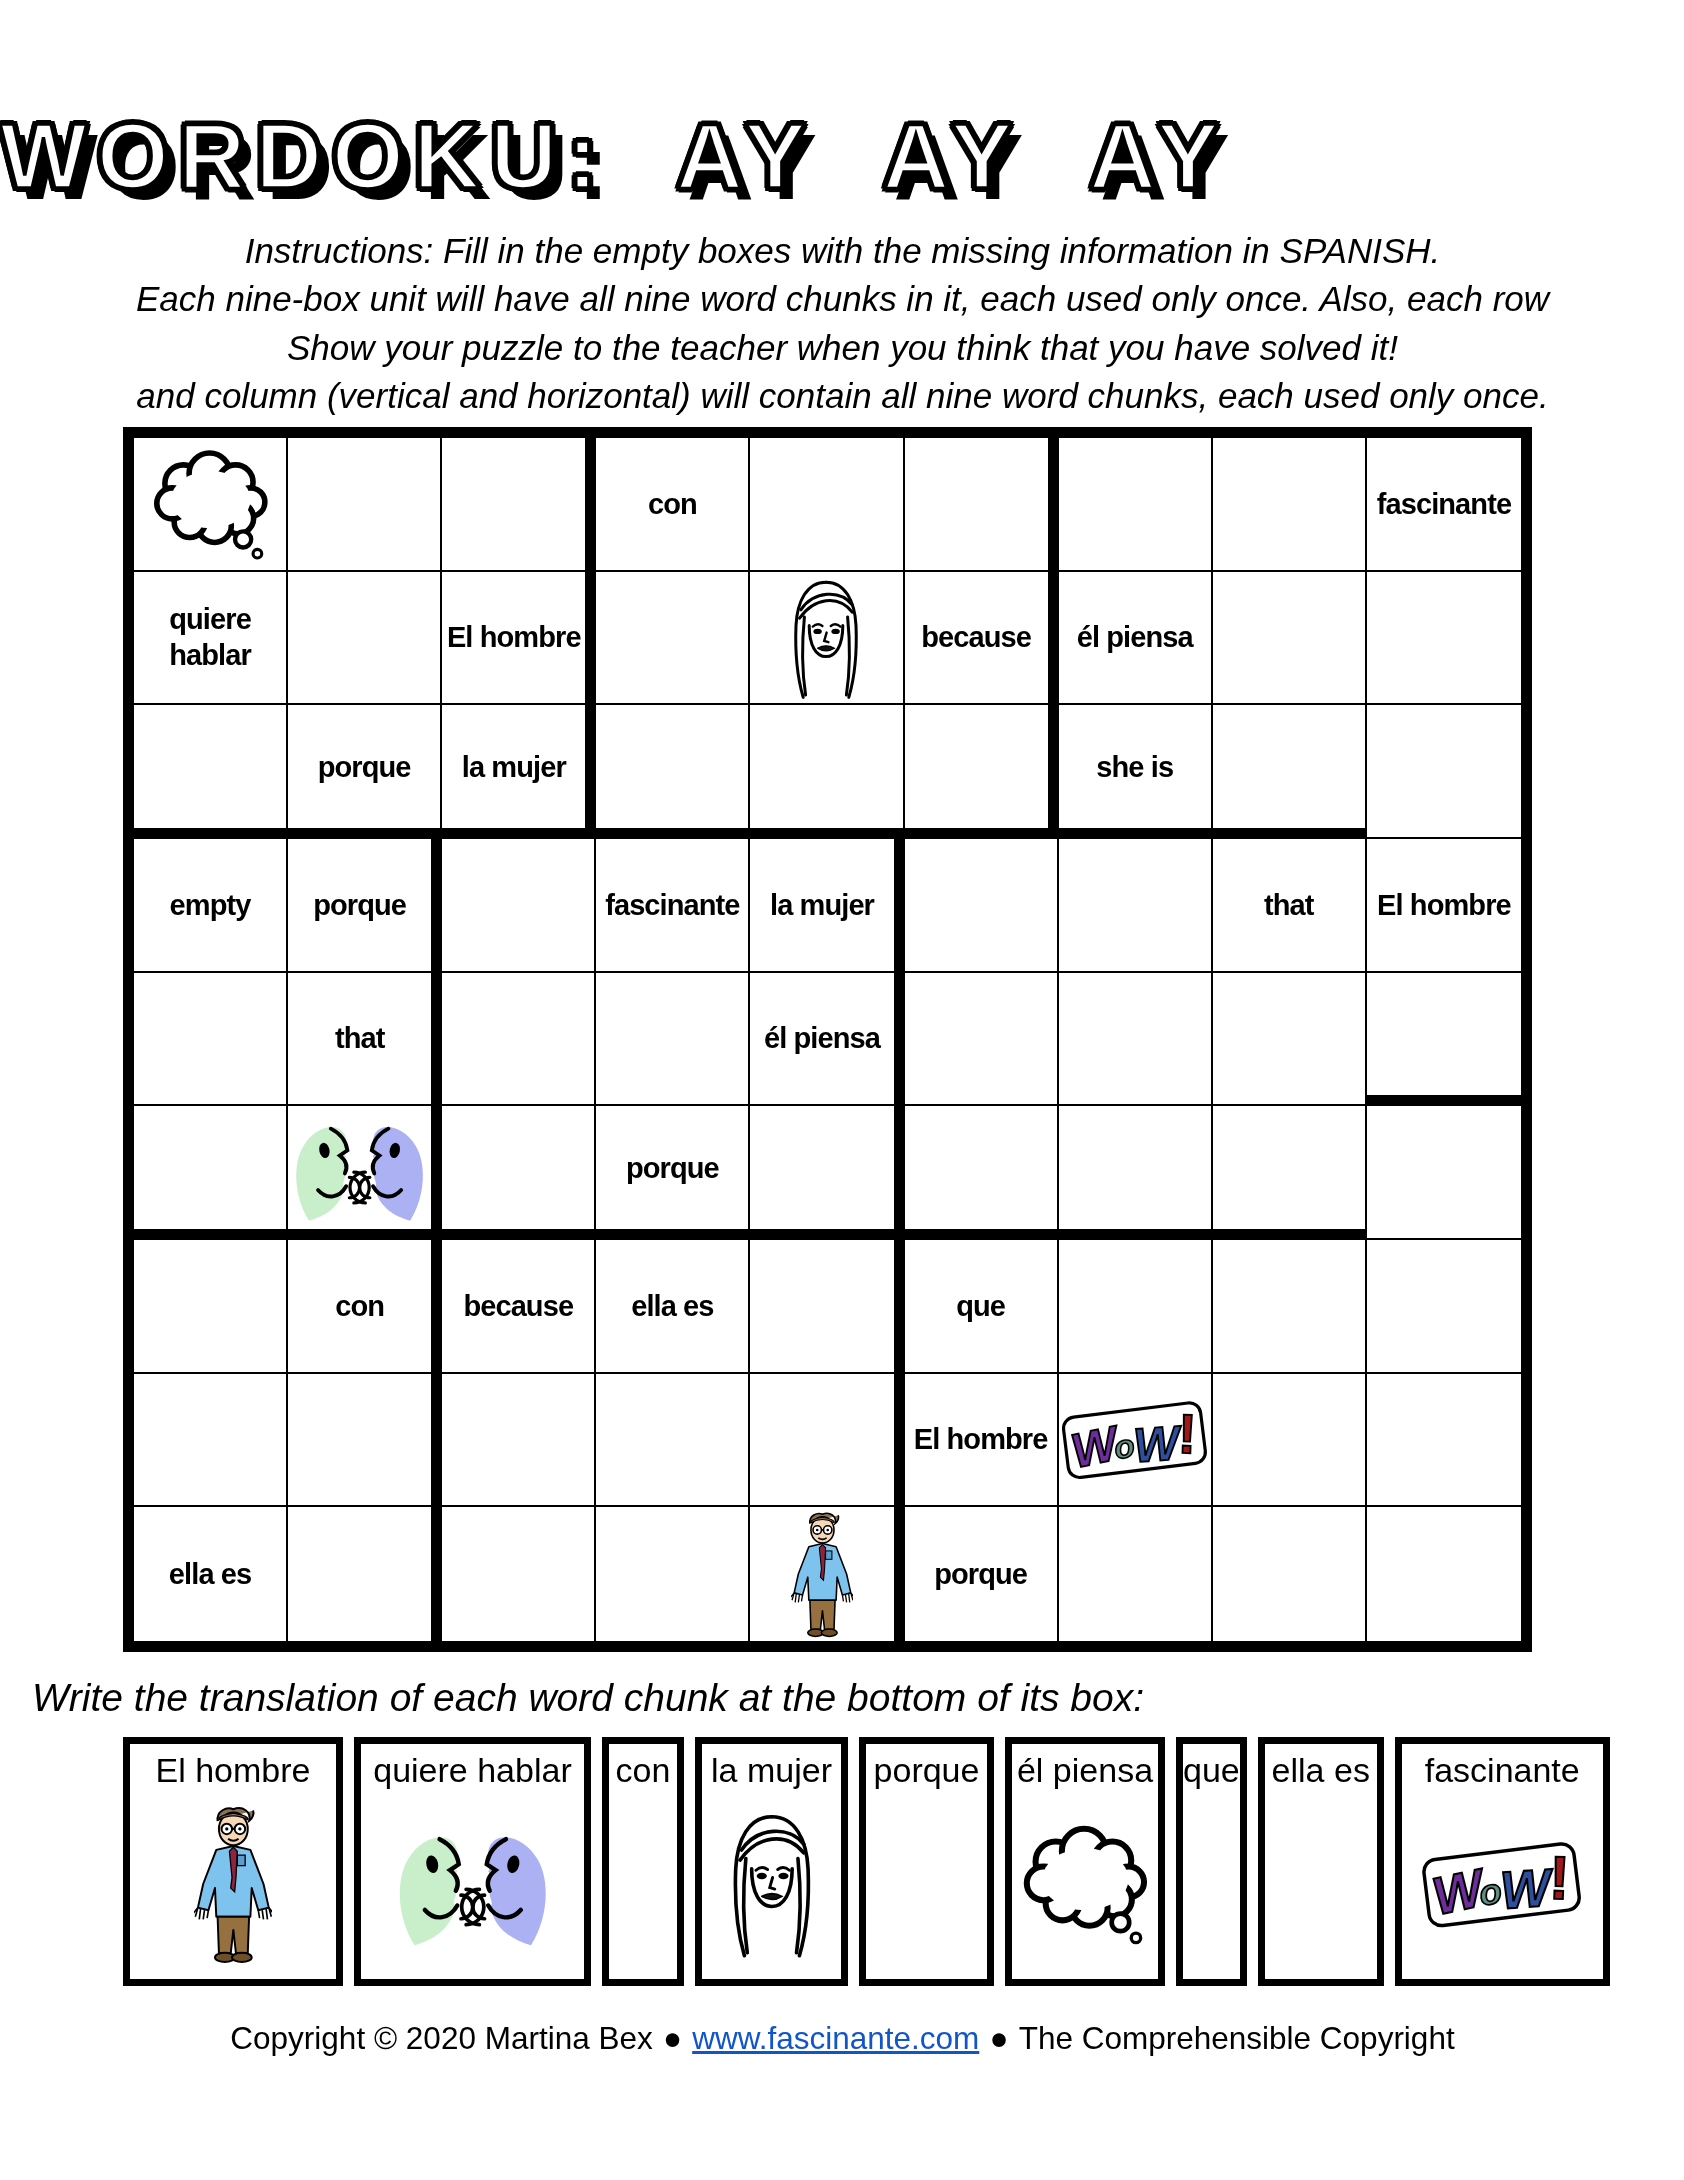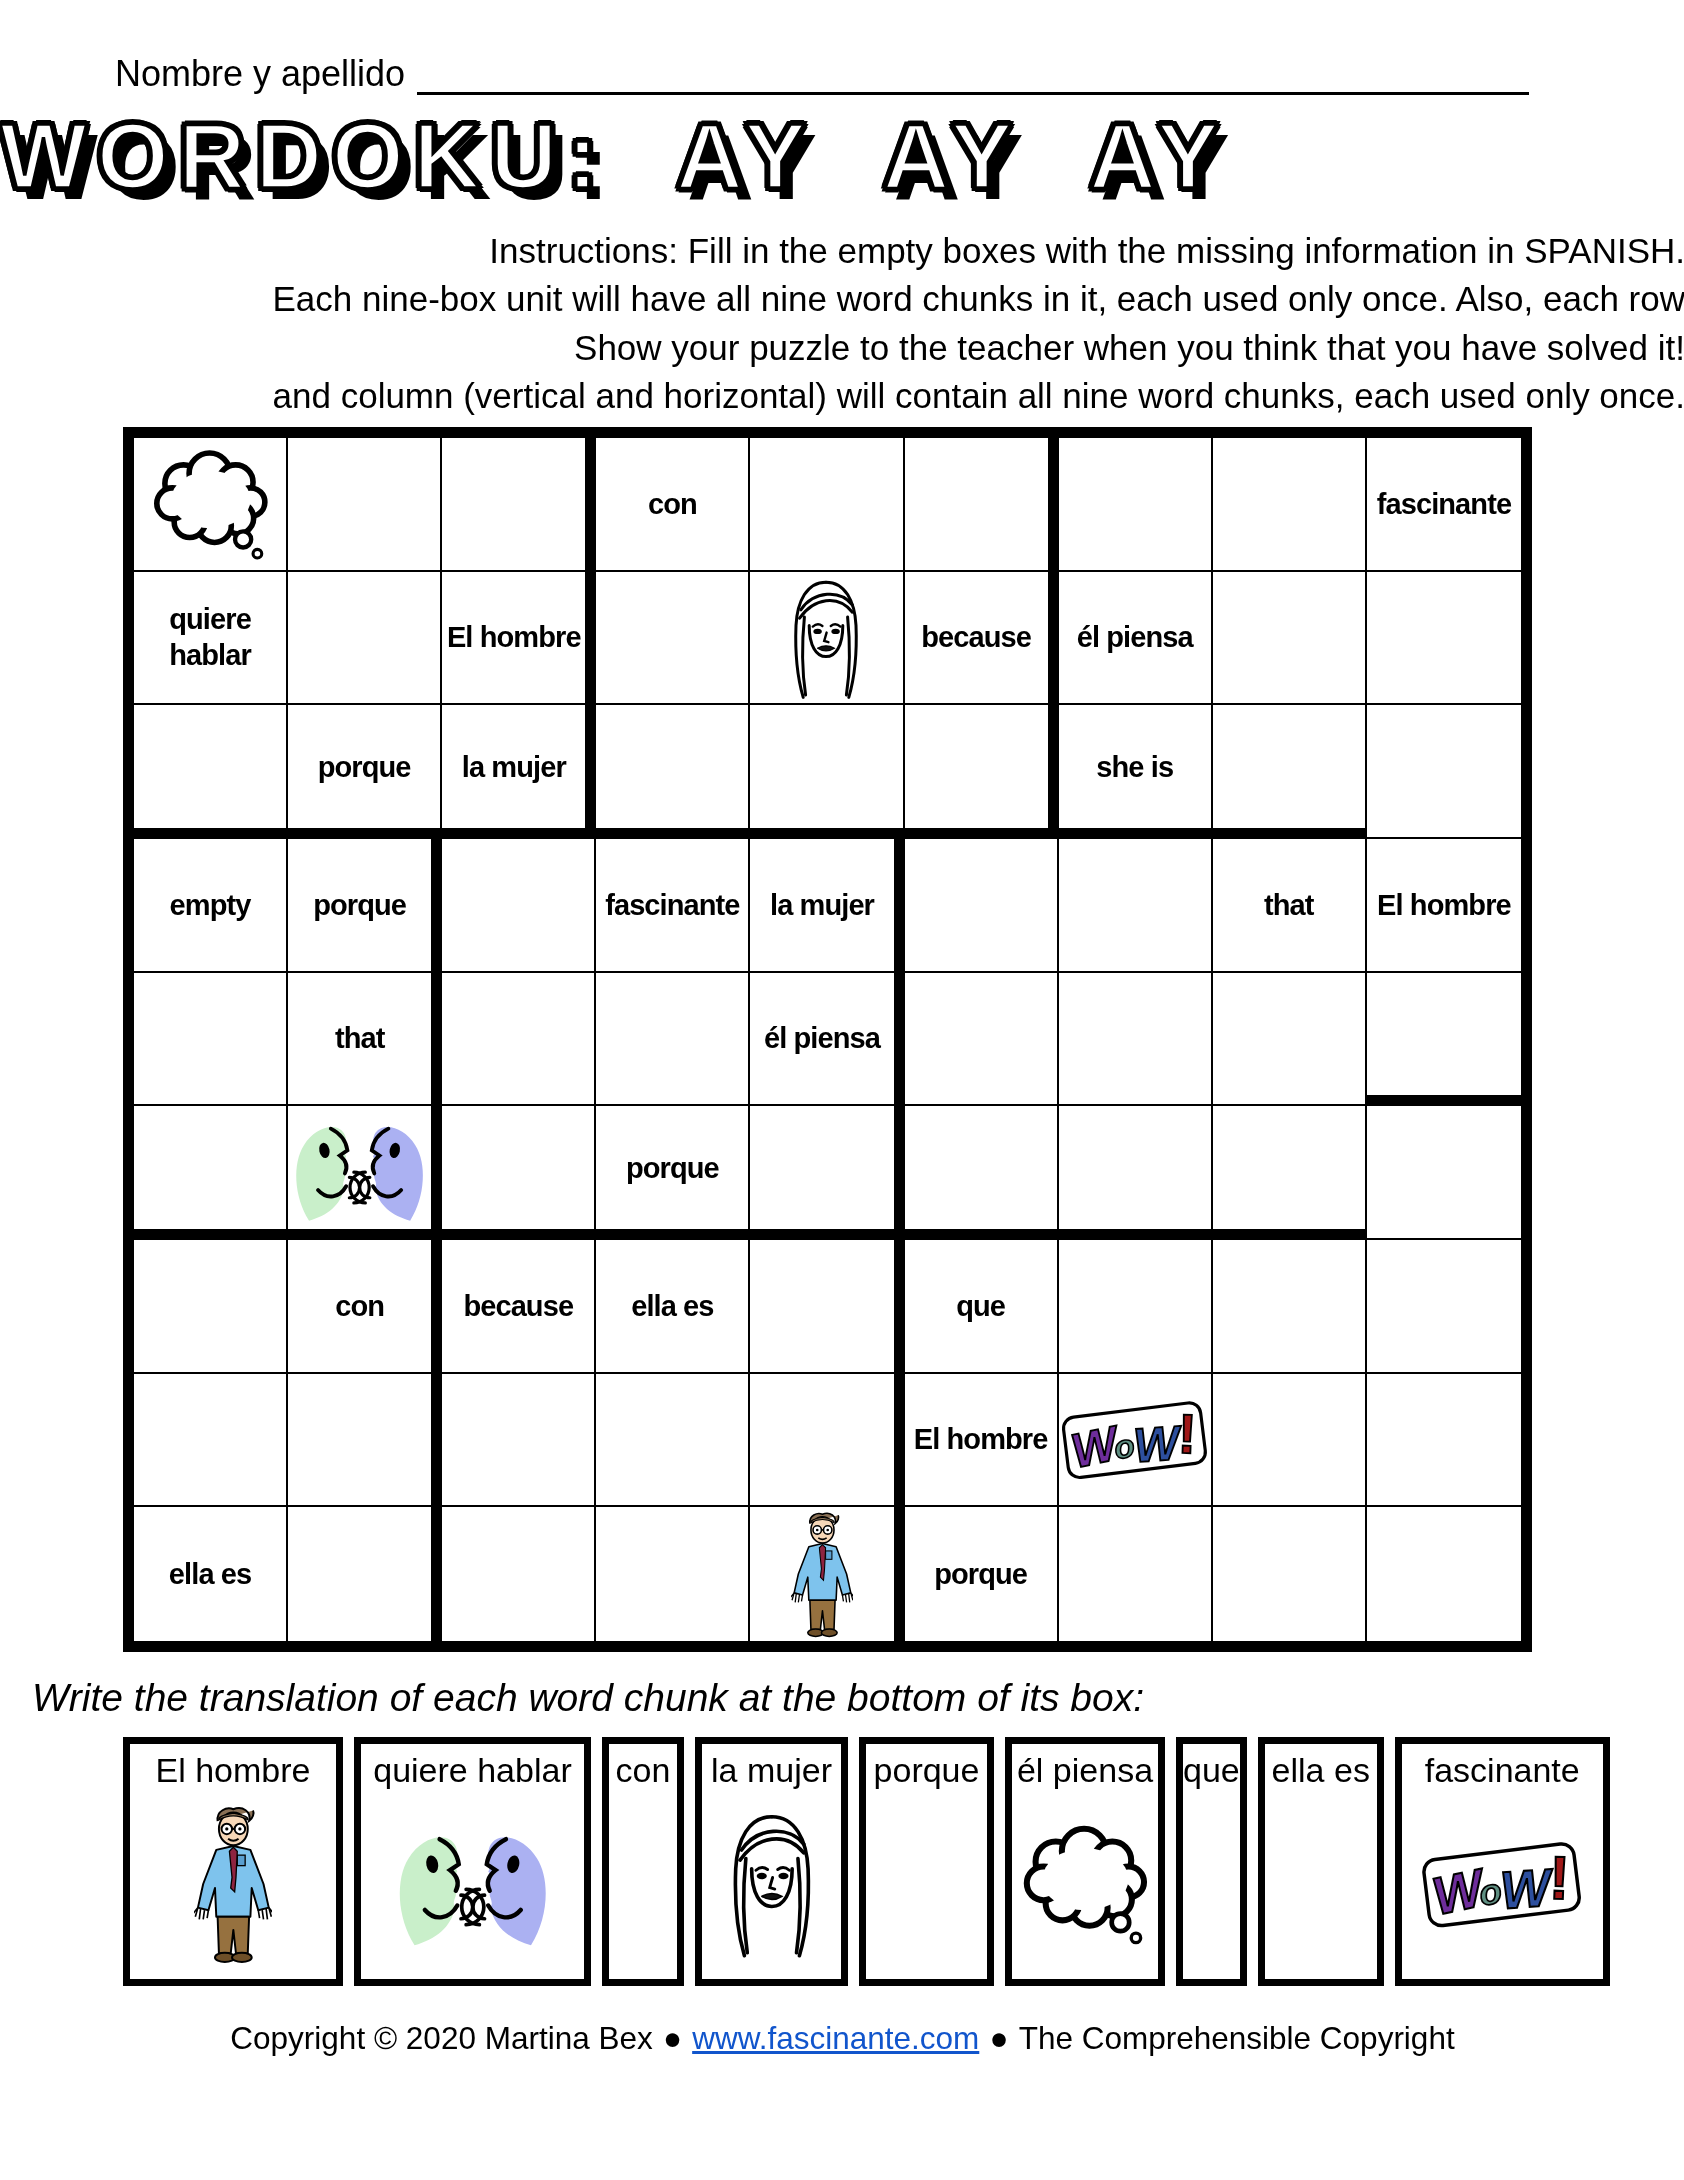--- a/index.html
+++ b/index.html
@@ -16,22 +16,22 @@
     position:absolute; top:104px; left:0; width:100%; text-align:left;
     font-size:92px; font-weight:bold; letter-spacing:10.2px; word-spacing:36px;
     color:#fff; -webkit-text-stroke:3.4px #000;
     text-shadow: 4.3px 0 0 #000,-4.3px 0 0 #000,0 4.3px 0 #000,0 -4.3px 0 #000,
                  3.4px 3.4px 0 #000,-3.4px 3.4px 0 #000,3.4px -3.4px 0 #000,-3.4px -3.4px 0 #000,
                  11px 11px 0 #000;
     white-space:nowrap;
   }
   
   .instructions{
-    position:absolute; top:227px; left:0; width:100%; text-align:right;
-    font-size:35px; line-height:1.38;
+    position:absolute; top:227px; left:0; width:100%; text-align:center;
+    font-style:italic; font-size:35px; line-height:1.38;
   }
   
   .grid{
     position:absolute; left:123px; top:427px; width:1409px; height:1225px;
     box-sizing:border-box; border:11px solid #000; background:#fff;
     display:grid; grid-template-columns:repeat(9,1fr); grid-template-rows:repeat(9,1fr);
   }
   .cell{
     border-right:2.6px solid #000; border-bottom:2.6px solid #000;
     box-sizing:border-box; display:flex; align-items:center; justify-content:center;
@@ -74,24 +74,20 @@
     position:absolute; top:2020px; left:0; width:100%; text-align:center; font-size:31.5px;
   }
   .footer a{color:#1155cc; text-decoration:underline;}
   .sep{padding:0 10.2px;}
 </style>
 </head>
 <body>
 
 <div class="page" data-name="worksheet-page">
 
-  <div class="name-row" data-name="name-row">
-    <span class="name-label" data-name="name-label">Nombre y apellido</span>
-    <span class="name-line" data-name="name-line"></span>
-  </div>
 
   <div class="title" data-name="page-title">WORDOKU: AY AY AY</div>
 
   <div class="instructions" data-name="instructions">
     <div data-name="instructions-line">Instructions: Fill in the empty boxes with the missing information in SPANISH.</div>
     <div data-name="instructions-line">Each nine-box unit will have all nine word chunks in it, each used only once. Also, each row</div>
     <div data-name="instructions-line">Show your puzzle to the teacher when you think that you have solved it!</div>
     <div data-name="instructions-line">and column (vertical and horizontal) will contain all nine word chunks, each used only once.</div>
   </div>
 

